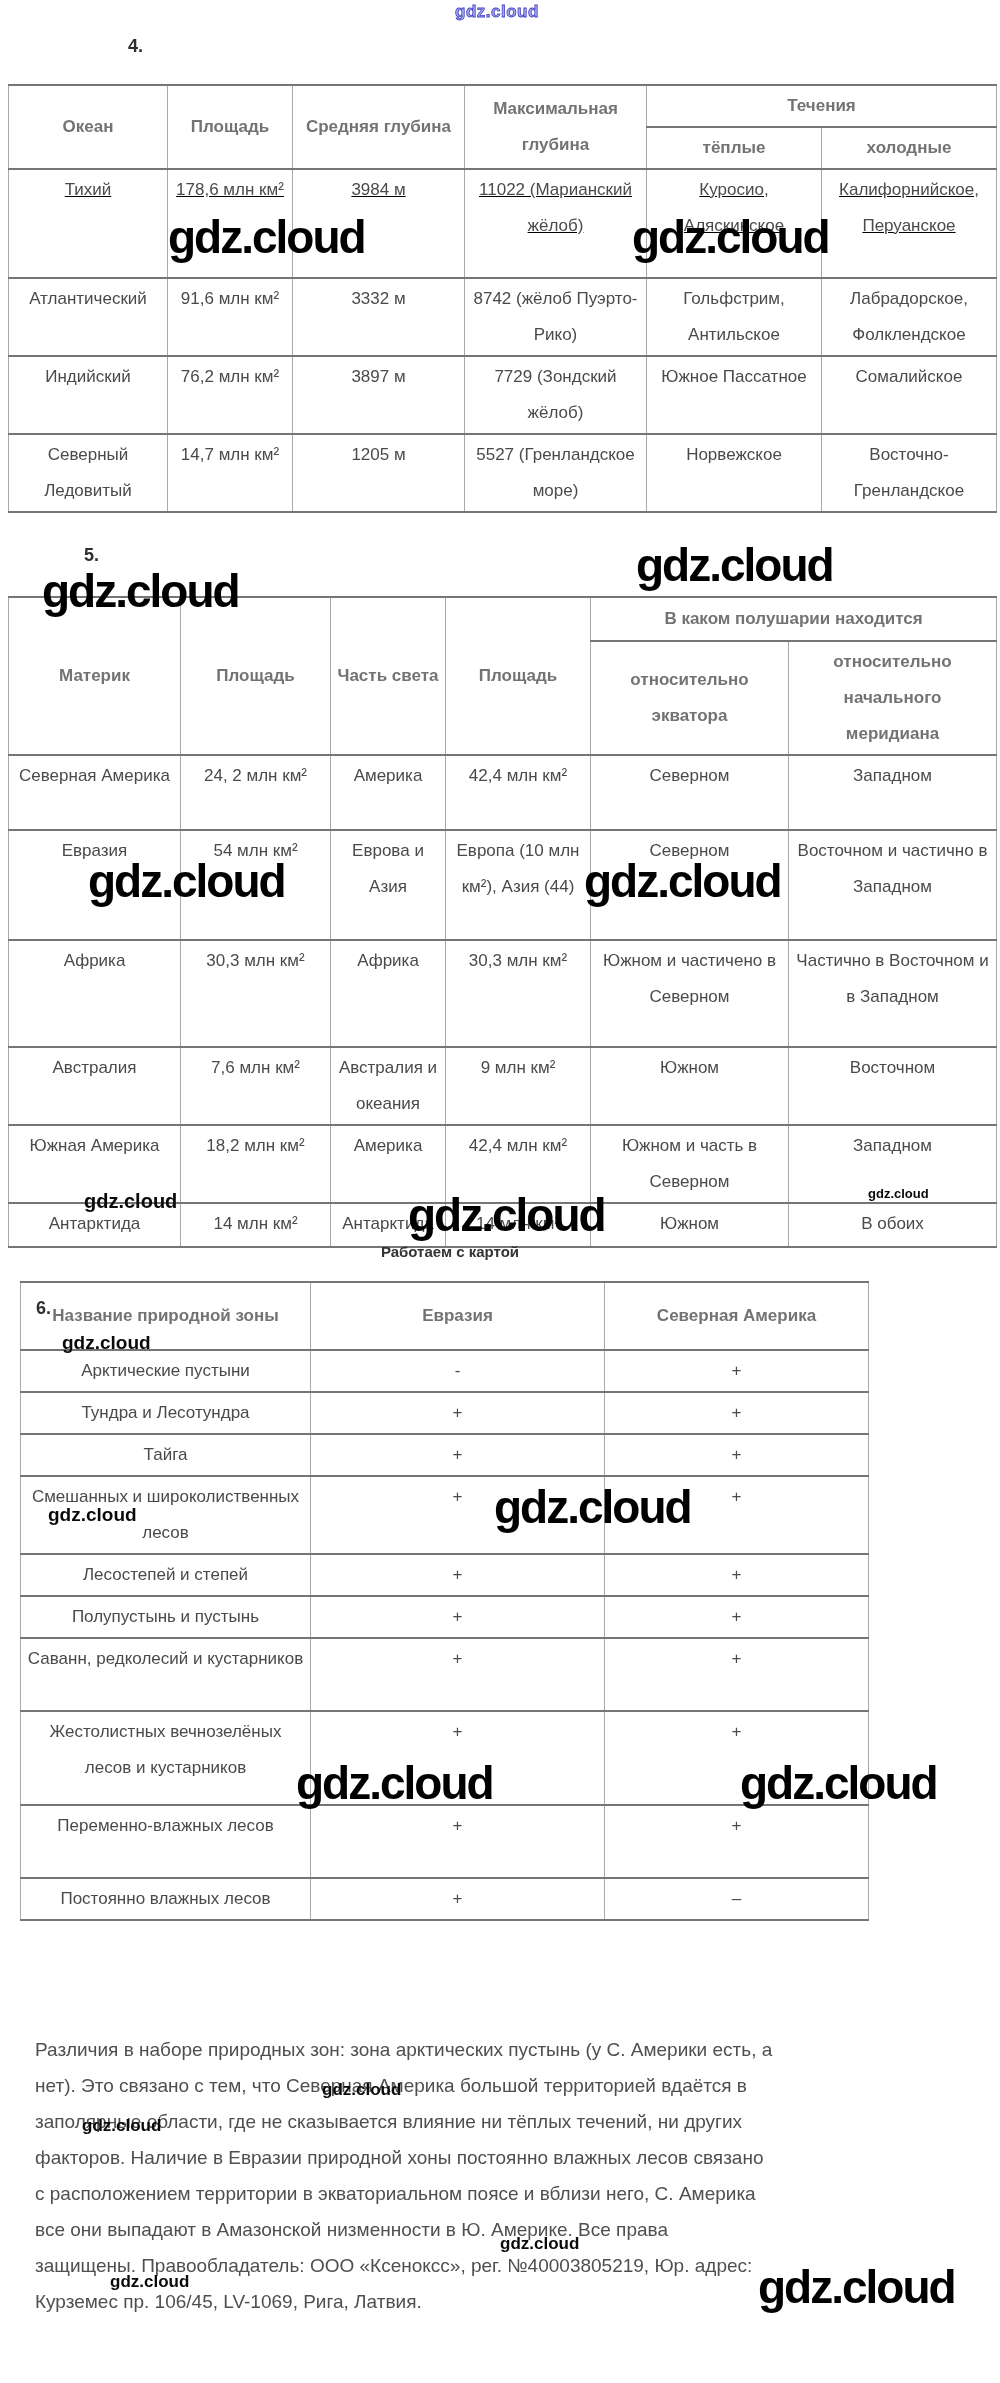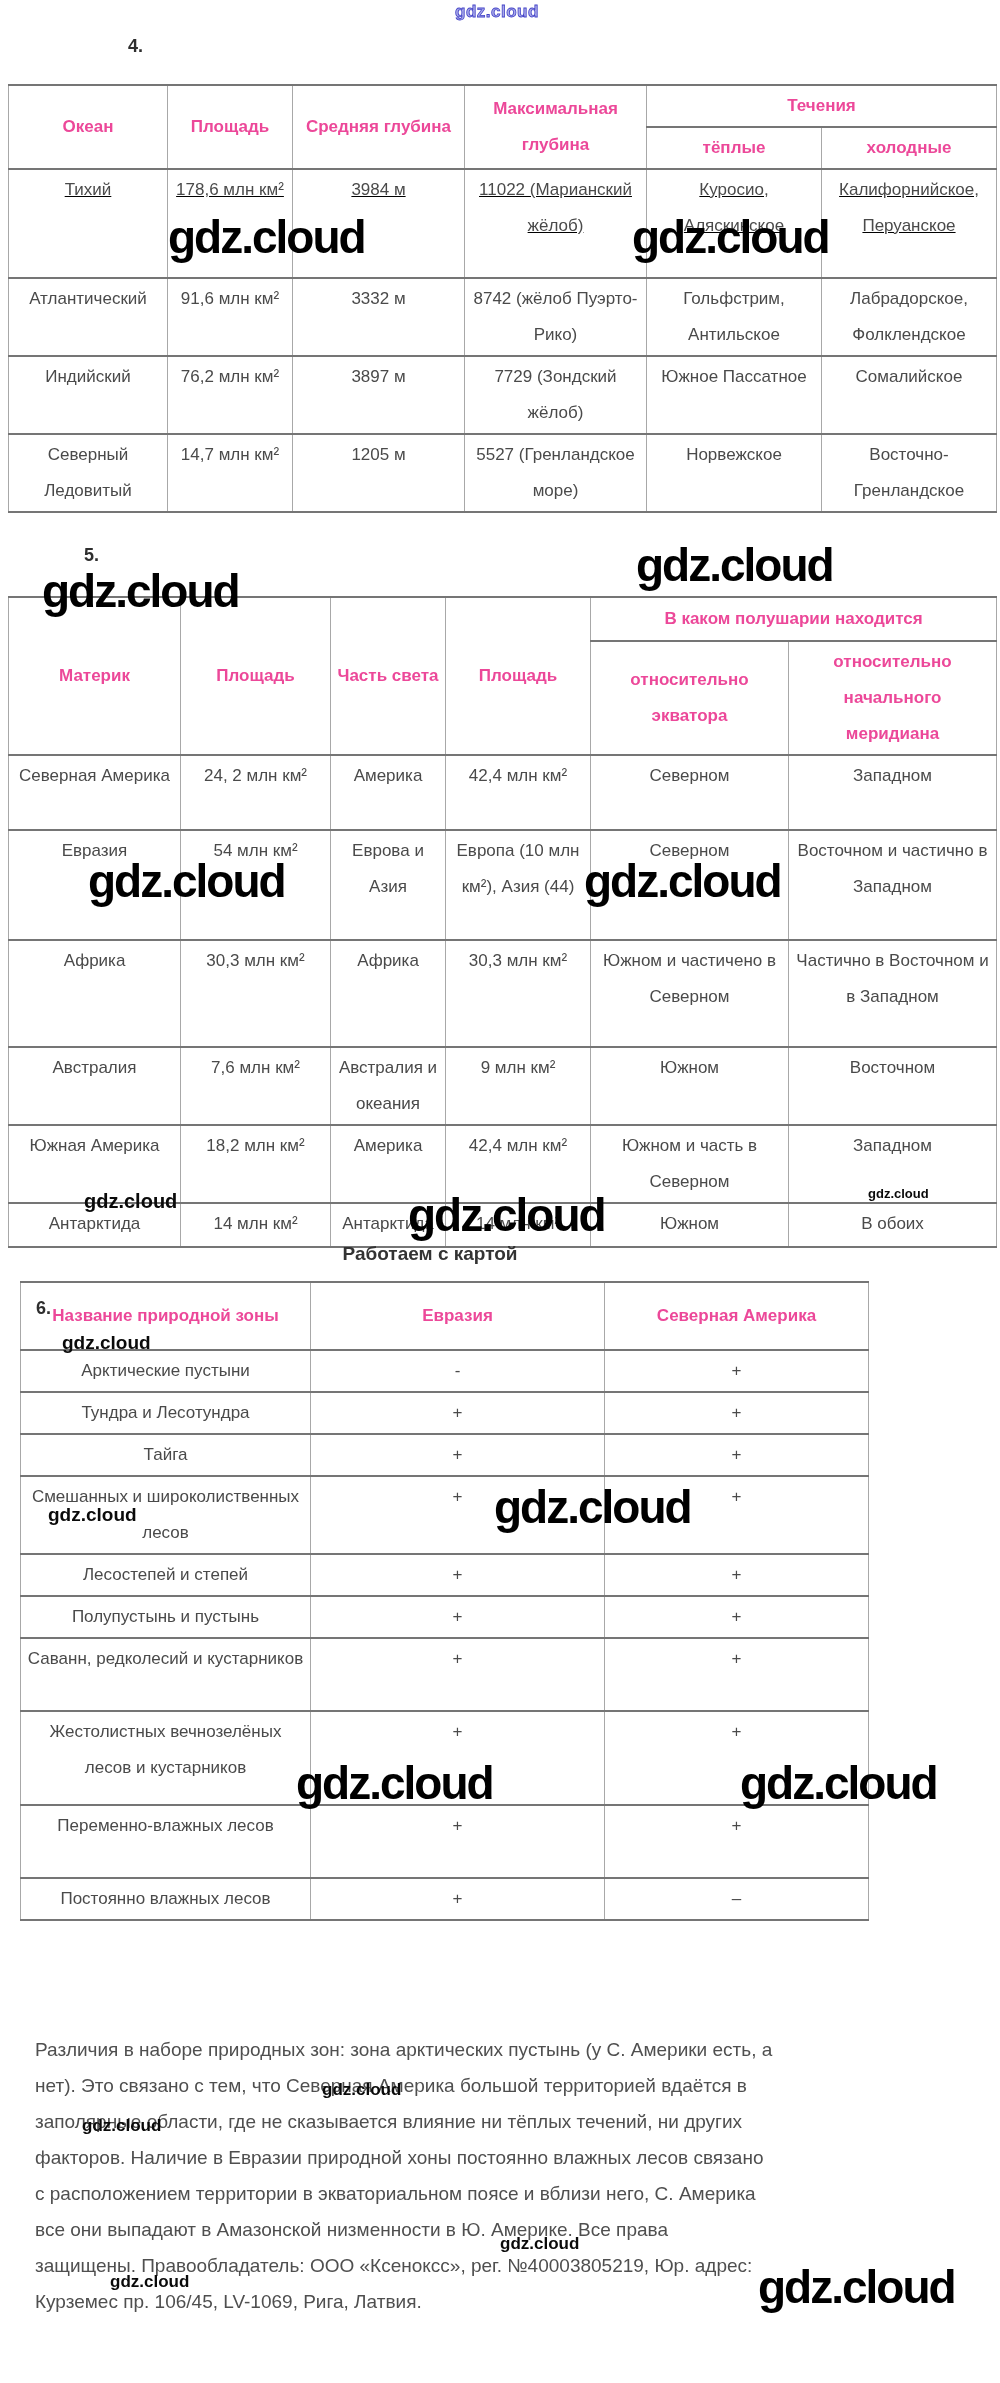--- a/index.html
+++ b/index.html
@@ -10,21 +10,21 @@
   
   .sec-label{position:absolute;font-size:18px;font-weight:600;color:#2e2e2e;}
   
   table{border-collapse:collapse;table-layout:fixed;position:absolute;background:transparent;}
   th,td{
     border-left:1px solid #a8a8a8;border-right:1px solid #a8a8a8;
     border-top:2px solid #757575;border-bottom:2px solid #757575;
     font-size:17px;line-height:36px;color:#4a4a4a;
     text-align:center;padding:2px 6px;overflow:hidden;
   }
-  th{font-weight:bold;color:#ec4899;vertical-align:middle;}
+  th{font-weight:bold;color:#737373;vertical-align:middle;}
   td{vertical-align:top;}
   #ocean-table{left:8px;top:84px;width:988px;}
   #ocean-table thead tr:nth-child(1){height:38px;}
   #ocean-table thead tr:nth-child(2){height:38px;}
   #ocean-table tbody tr:nth-child(1){height:109px;text-decoration:underline;}
   #ocean-table tbody tr:nth-child(2){height:78px;}
   #ocean-table tbody tr:nth-child(3){height:71px;}
   #ocean-table tbody tr:nth-child(4){height:76px;padding-left:25px;}
   #continent-table{left:8px;top:596px;width:988px;}
   #continent-table thead tr:nth-child(1){height:44px;}
@@ -43,21 +43,21 @@
   #zones-table tbody tr:nth-child(4){height:73px;}
   #zones-table tbody tr:nth-child(5){height:36px;}
   #zones-table tbody tr:nth-child(6){height:37px;}
   #zones-table tbody tr:nth-child(7){height:73px;}
   #zones-table tbody tr:nth-child(8){height:94px;}
   #zones-table tbody tr:nth-child(9){height:73px;}
   #zones-table tbody tr:nth-child(10){height:36px;}
   
   .map-heading{
     position:absolute;left:0;top:1243px;width:860px;text-align:center;
-    font-size:19px;font-weight:bold;color:#333333;
+    font-size:15px;font-weight:bold;color:#333333;padding-left:20px;
   }
   .conclusion{position:absolute;left:35px;top:2032px;font-size:19px;color:#4f4f4f;}
   .cl-line{height:36px;line-height:36px;white-space:nowrap;}
   
   .wm{position:absolute;white-space:nowrap;pointer-events:none;}
   .wm-big{font-size:46px;font-weight:700;letter-spacing:-2px;color:#000000;line-height:1.1;}
   .wm-sm{font-weight:700;color:#0a0a0a;}
   .wm-blue{
     font-size:17px;font-weight:700;color:rgba(96,96,214,0.55);
     -webkit-text-stroke:0.8px #4343c8;letter-spacing:0.5px;

